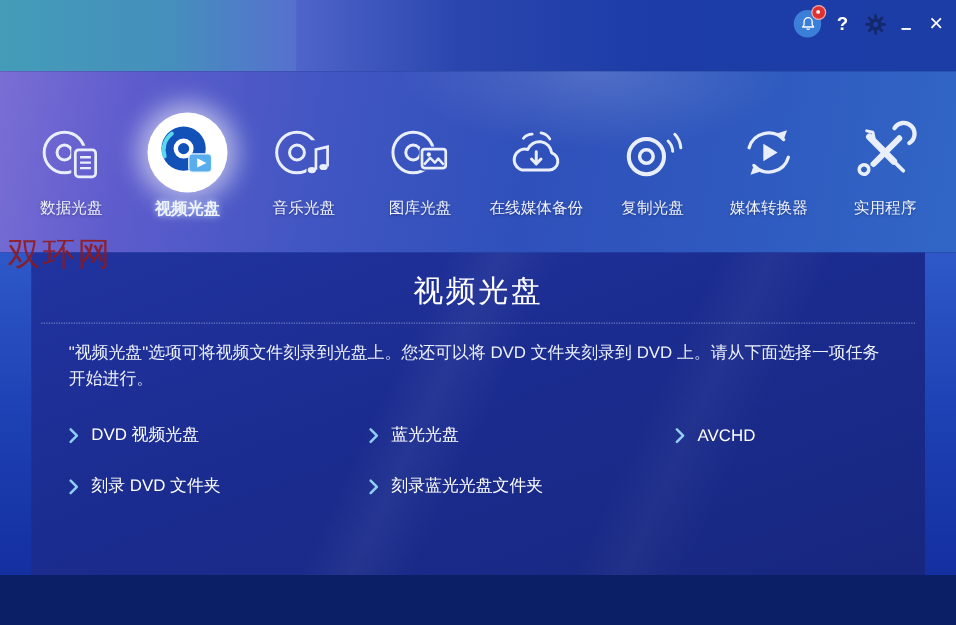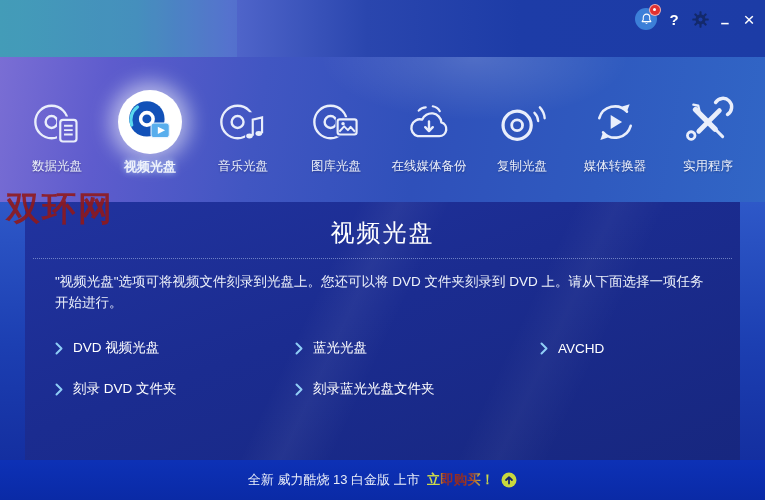--- a/index.html
+++ b/index.html
@@ -61,21 +61,21 @@
       linear-gradient(115deg,transparent 66%,rgba(255,255,255,0.04) 71%,transparent 77%);
   }
   .panel-title{margin-top:15px;text-align:center;color:#fff;font-size:24px;letter-spacing:2px;}
   .dotted-sep{margin:9px 8px 0 8px;border-top:1px dotted rgba(175,195,235,.55);height:0;}
   .panel-desc{padding:12px 28px 0 30px;color:#edf1fa;font-size:13.5px;line-height:21px;}
   .task-grid{margin:26px 25px 0 30px;display:grid;grid-template-columns:240px 245px 1fr;row-gap:23px;}
   .task{display:flex;align-items:center;gap:9px;color:#fff;font-size:13.5px;cursor:pointer;white-space:nowrap;}
   
   .watermark{
     position:absolute;left:6px;top:186px;z-index:40;
-    font-size:34px;font-weight:700;letter-spacing:2px;
+    font-size:26px;font-weight:400;letter-spacing:2px;
     color:rgba(146,24,24,0.88);pointer-events:none;
   }
   
   .bottom-bar{
     position:absolute;left:0;bottom:0;width:765px;height:40px;
     background:linear-gradient(180deg,#0d31b6,#0a2aa6);
     display:flex;align-items:center;justify-content:center;gap:7px;
   }
   .promo-text{color:#e8edf8;font-size:13px;}
   .buy-link{
@@ -307,22 +307,14 @@
         <div class="task">
           <svg width="9" height="13" viewBox="0 0 9 13">
             <path d="M1.5 1.5l5 5-5 5" stroke="#8ecdf6" stroke-width="2" fill="none" stroke-linecap="round" stroke-linejoin="round"></path>
           </svg>
           <span>刻录蓝光光盘文件夹</span>
         </div>
       </div>
     </div>
   </div>
 
-  <div class="bottom-bar">
-    <span class="promo-text">全新 威力酷烧 13 白金版 上市</span>
-    <a class="buy-link">立即购买！</a>
-    <svg width="16" height="16" viewBox="0 0 16 16">
-      <circle cx="8" cy="8" r="7.5" fill="#c8d83e"></circle>
-      <path d="M8 11.6V5.2M5.1 8L8 5.1 10.9 8" stroke="#15246e" stroke-width="1.8" fill="none" stroke-linecap="round" stroke-linejoin="round"></path>
-    </svg>
-  </div>
 
 </div>
 
 </body></html>

